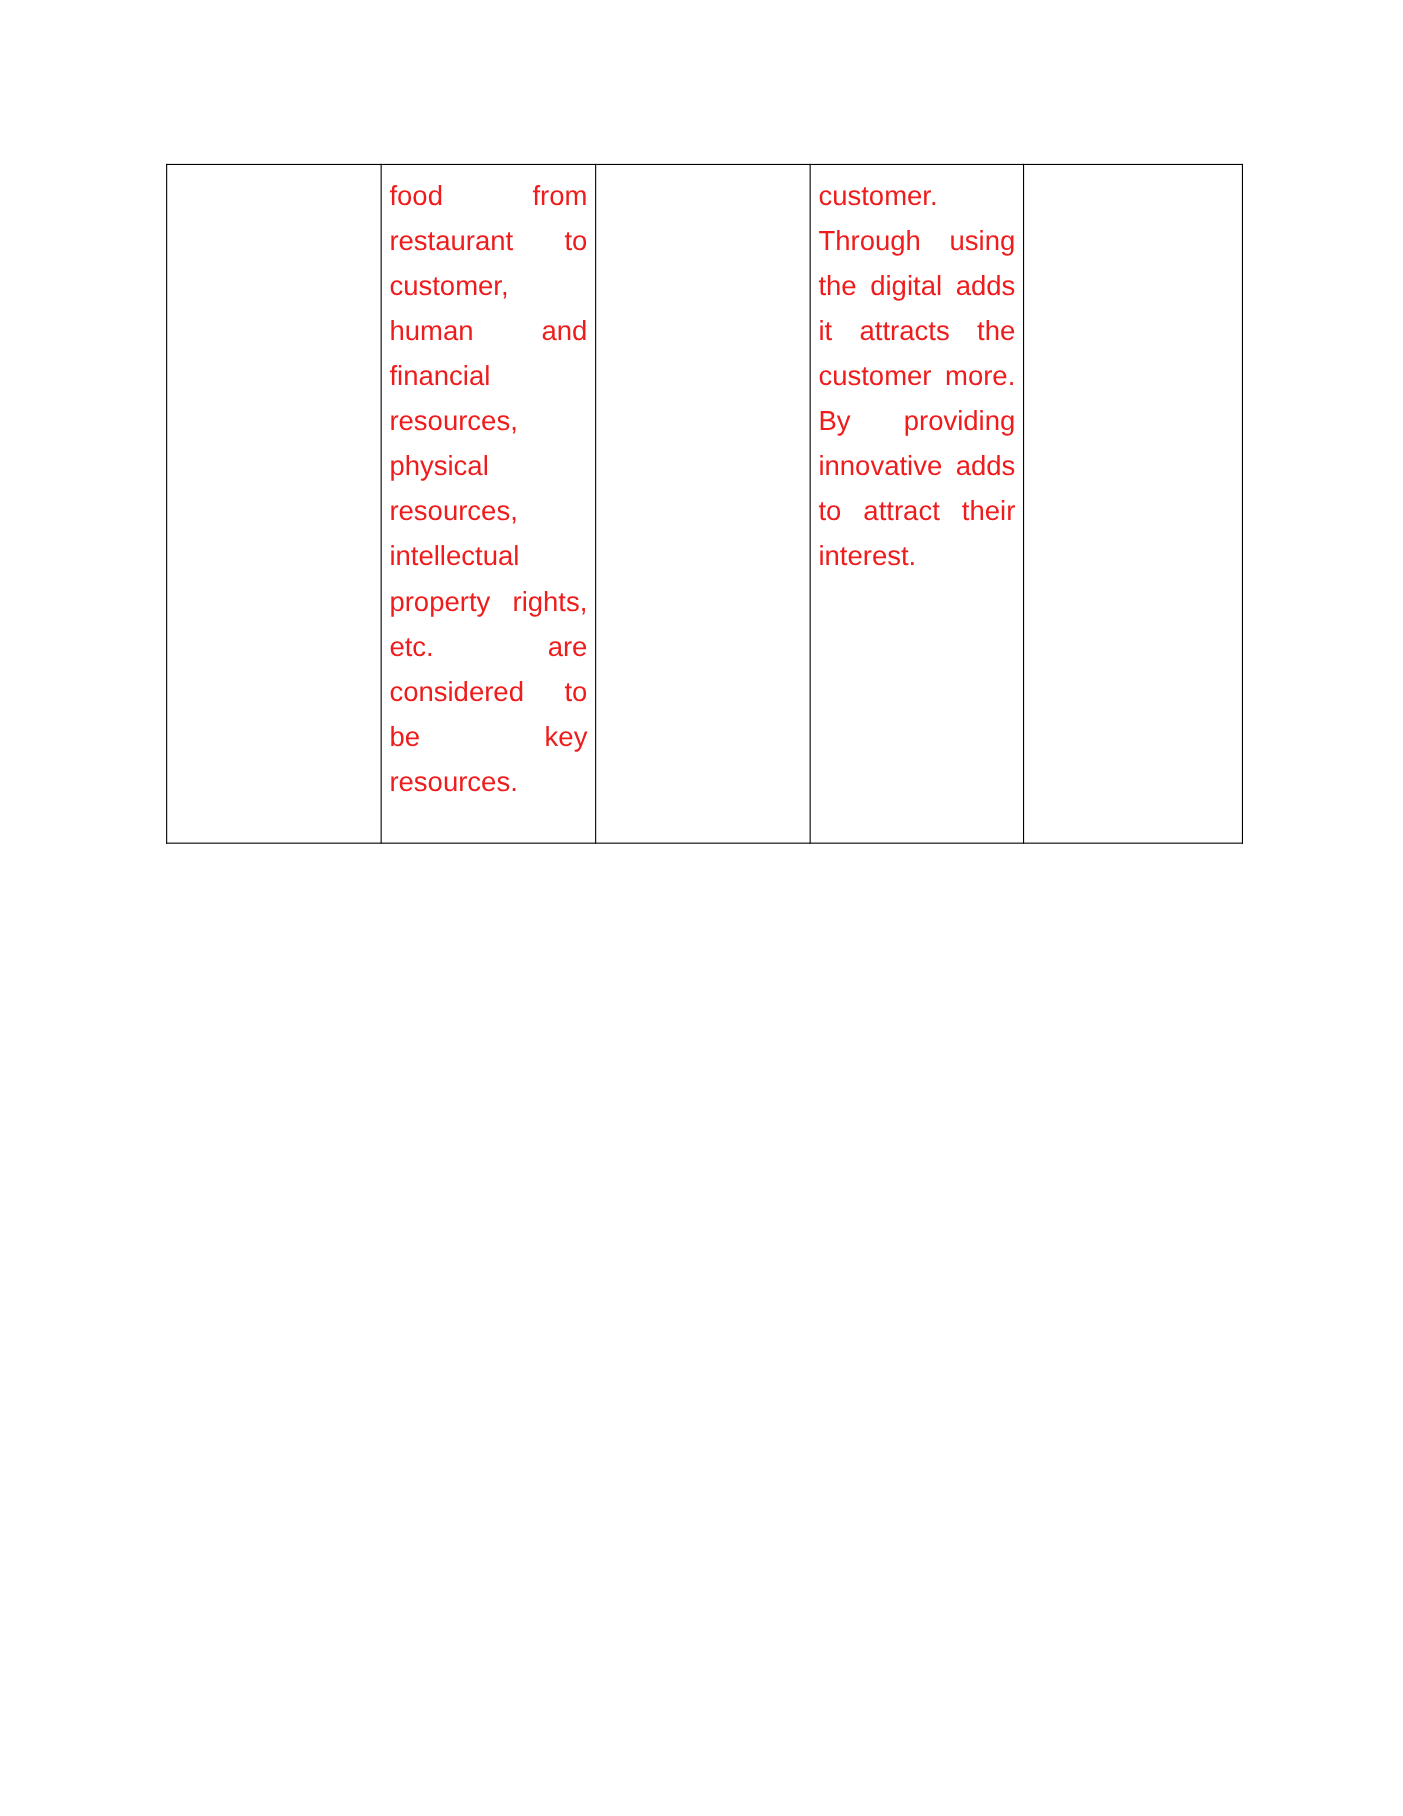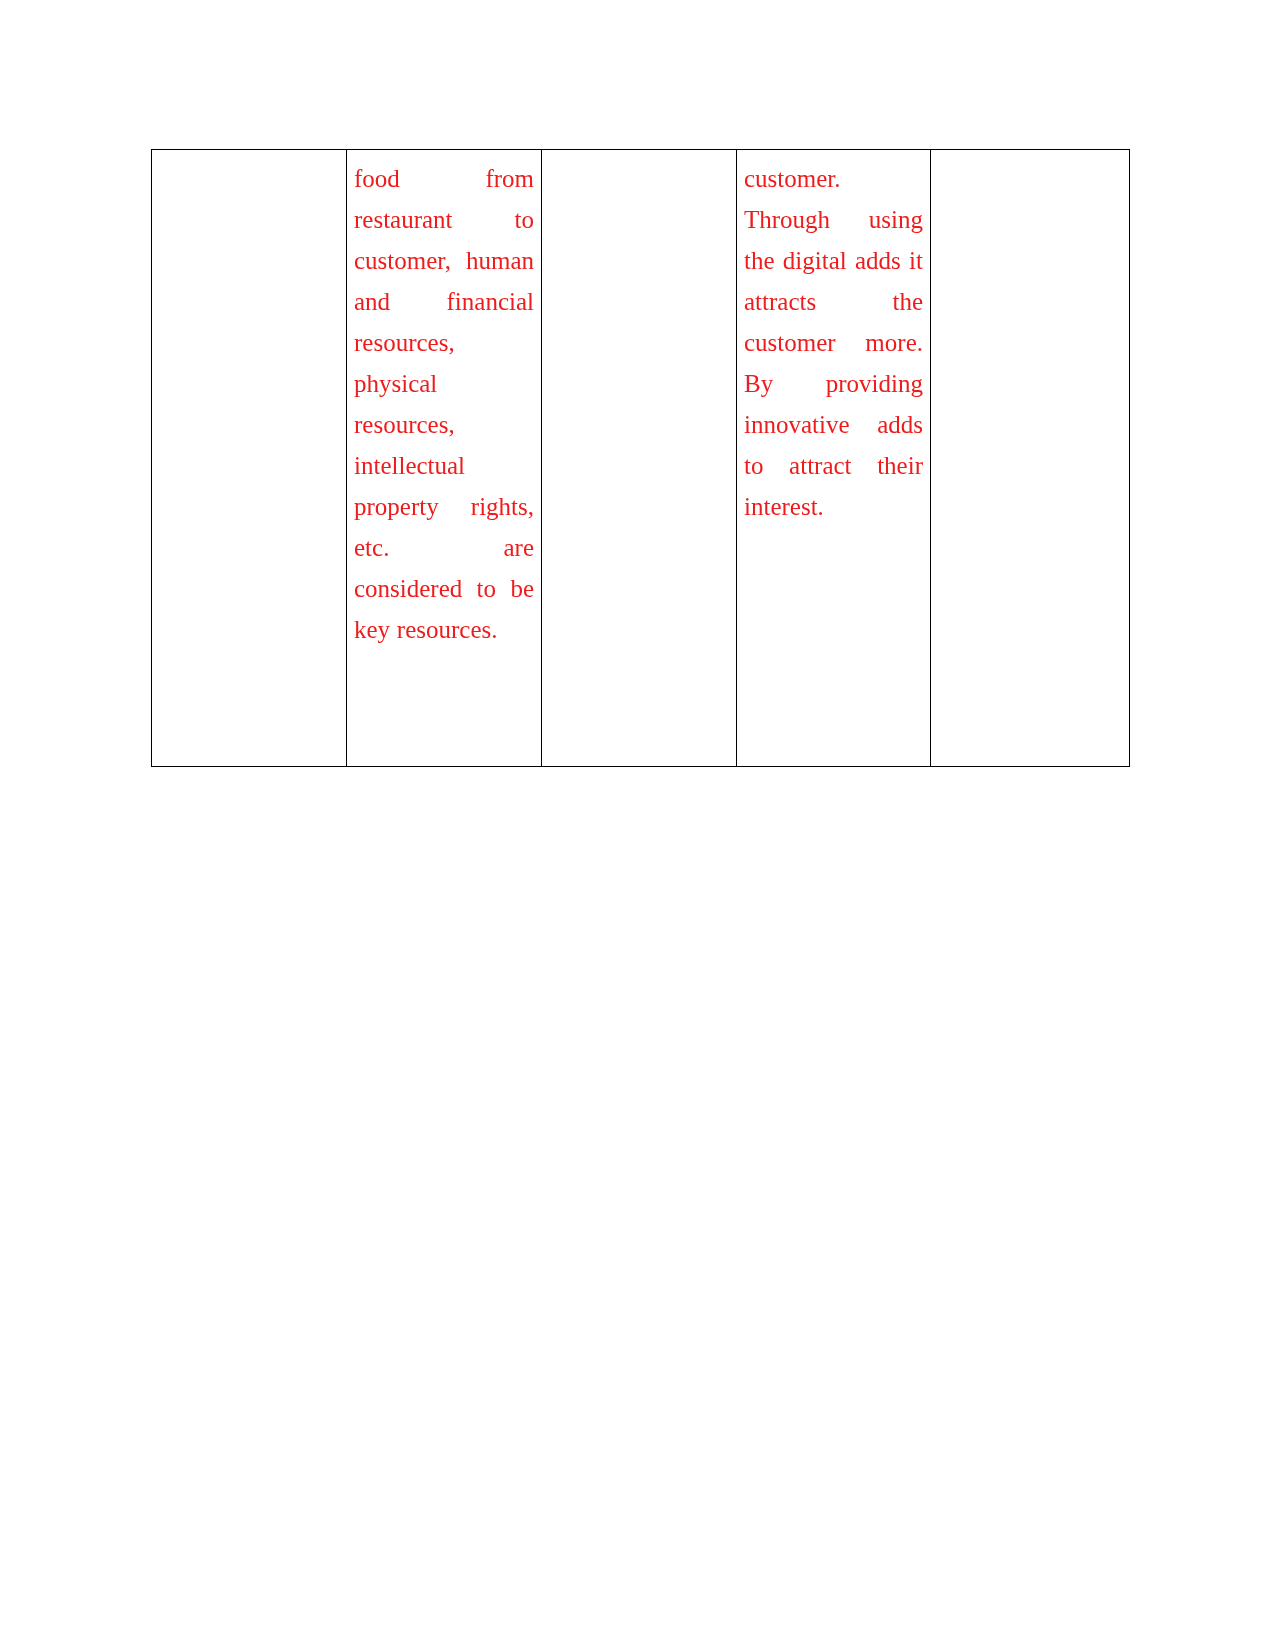--- a/index.html
+++ b/index.html
@@ -7,21 +7,21 @@
     margin: 0;
     padding: 0;
     background: #ffffff;
   }
   .page {
     position: relative;
     width: 1275px;
     height: 1210px;
     background: #ffffff;
     overflow: hidden;
-    font-family: Liberation Serif, serif;
+    font-family: Liberation Sans, sans-serif;
     border-radius: 28px;
   }
   .doc-table {
     position: absolute;
     left: 151px;
     top: 149px;
     width: 973px;
     height: 616px;
     border-collapse: collapse;
     table-layout: fixed;

